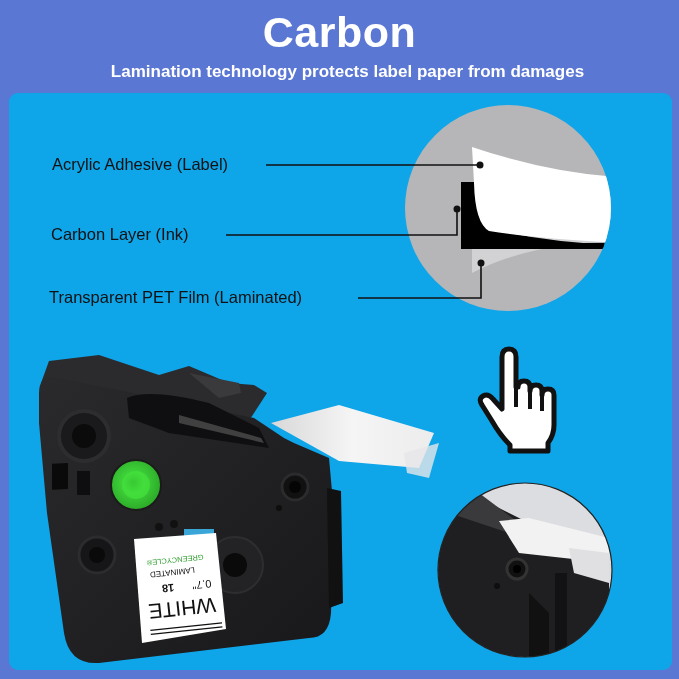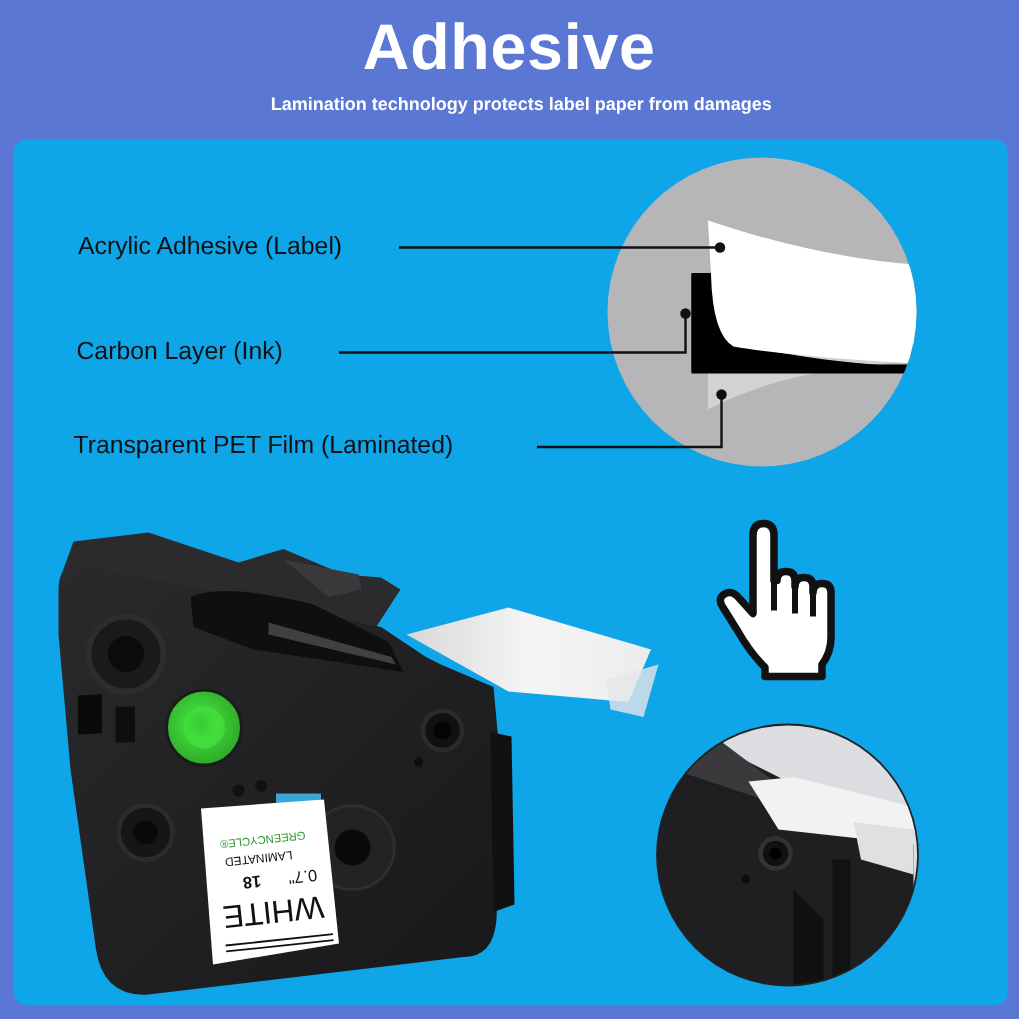--- a/index.html
+++ b/index.html
@@ -10,37 +10,37 @@
     position: relative;
   }
   .title {
     position: absolute; left: 0; right: 0; top: 8px;
     text-align: center; color: #ffffff;
     font-size: 43px; font-weight: bold; letter-spacing: 0.5px;
   }
   .subtitle {
     position: absolute; left: 0; right: 0; top: 62px;
     text-align: center; color: #ffffff;
-    font-size: 12px; font-weight: bold; padding-left: 16px;
+    font-size: 17px; font-weight: bold; padding-left: 16px;
   }
   .panel {
     position: absolute; left: 9px; top: 93px;
     width: 663px; height: 577px;
     background: #0ea5e9; border-radius: 9px;
     overflow: hidden;
   }
   .layer-label {
     position: absolute; color: #111111; font-size: 16.5px; white-space: nowrap;
   }
   svg { position: absolute; left: 0; top: 0; }
 </style>
 </head>
 <body>
 
-<div class="title">Adhesive</div>
+<div class="title">Carbon</div>
 <div class="subtitle">Lamination technology protects label paper from damages</div>
 
 <div class="panel">
 
   <div class="layer-label" style="left:43px; top:62px;">Acrylic Adhesive (Label)</div>
   <div class="layer-label" style="left:40px; top:195px;">Transparent PET Film (Laminated)</div>
   <div class="layer-label" style="left:42px; top:132px;">Carbon Layer (Ink)</div>
 
   <svg width="663" height="577" viewBox="0 0 663 577">
     <defs>

